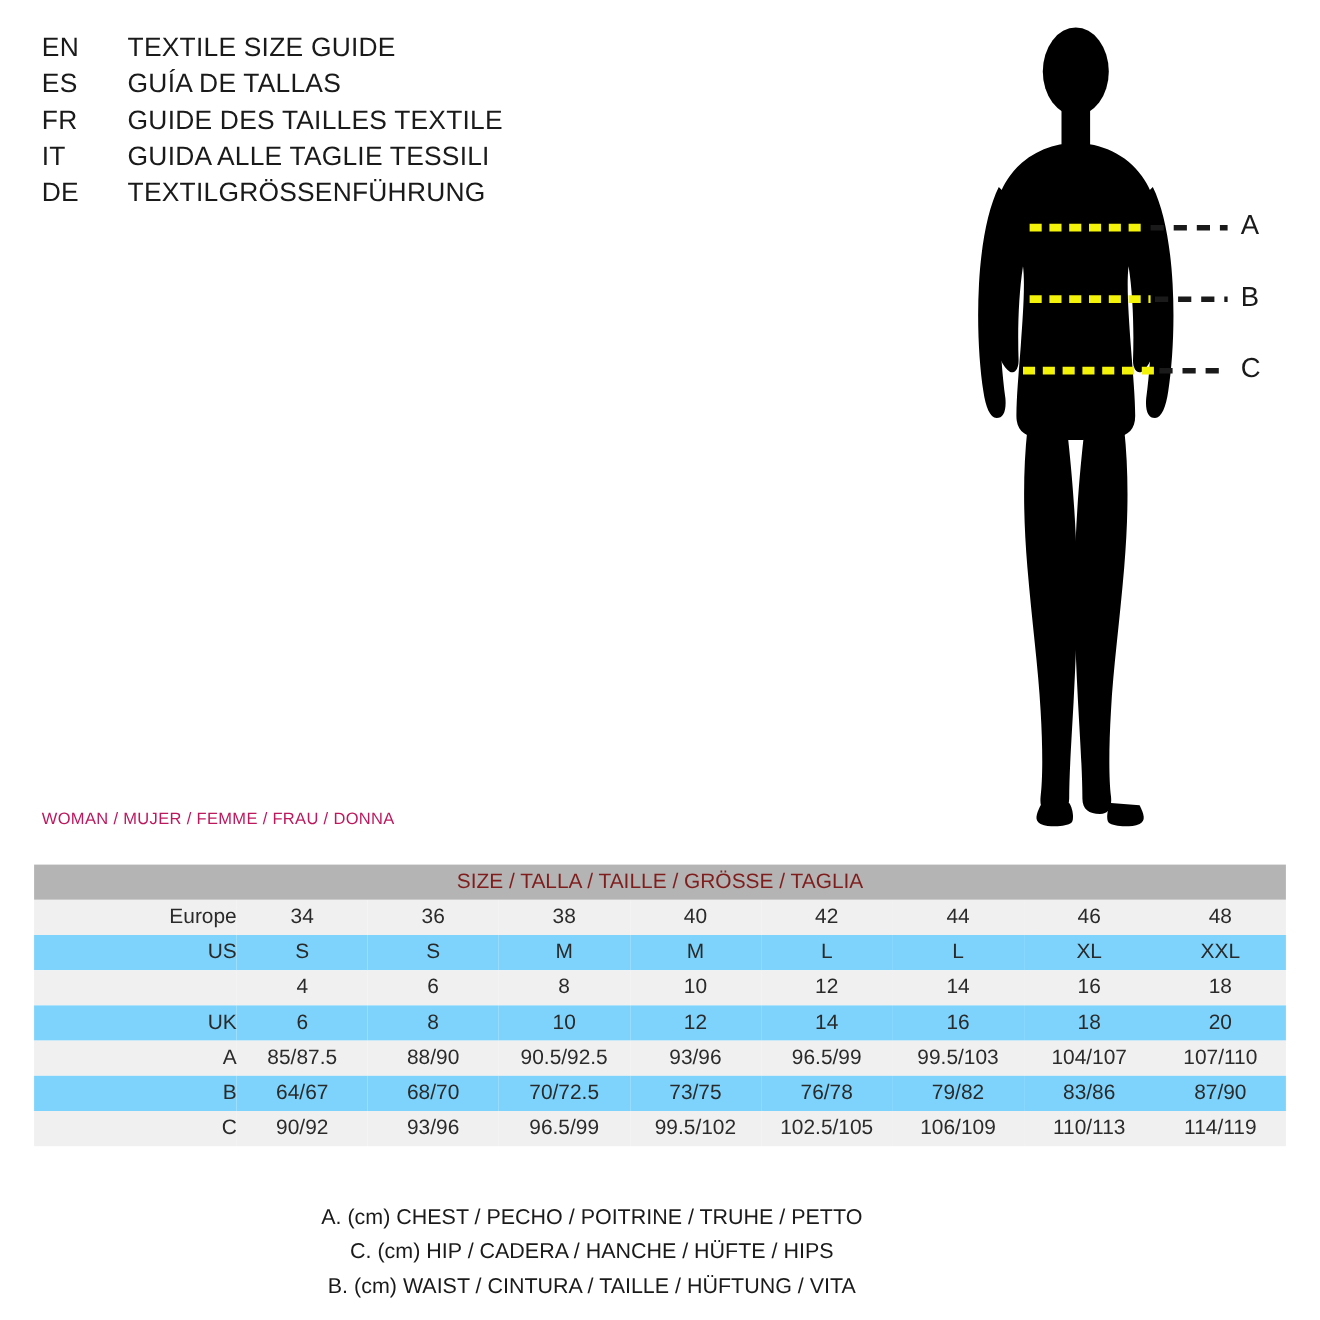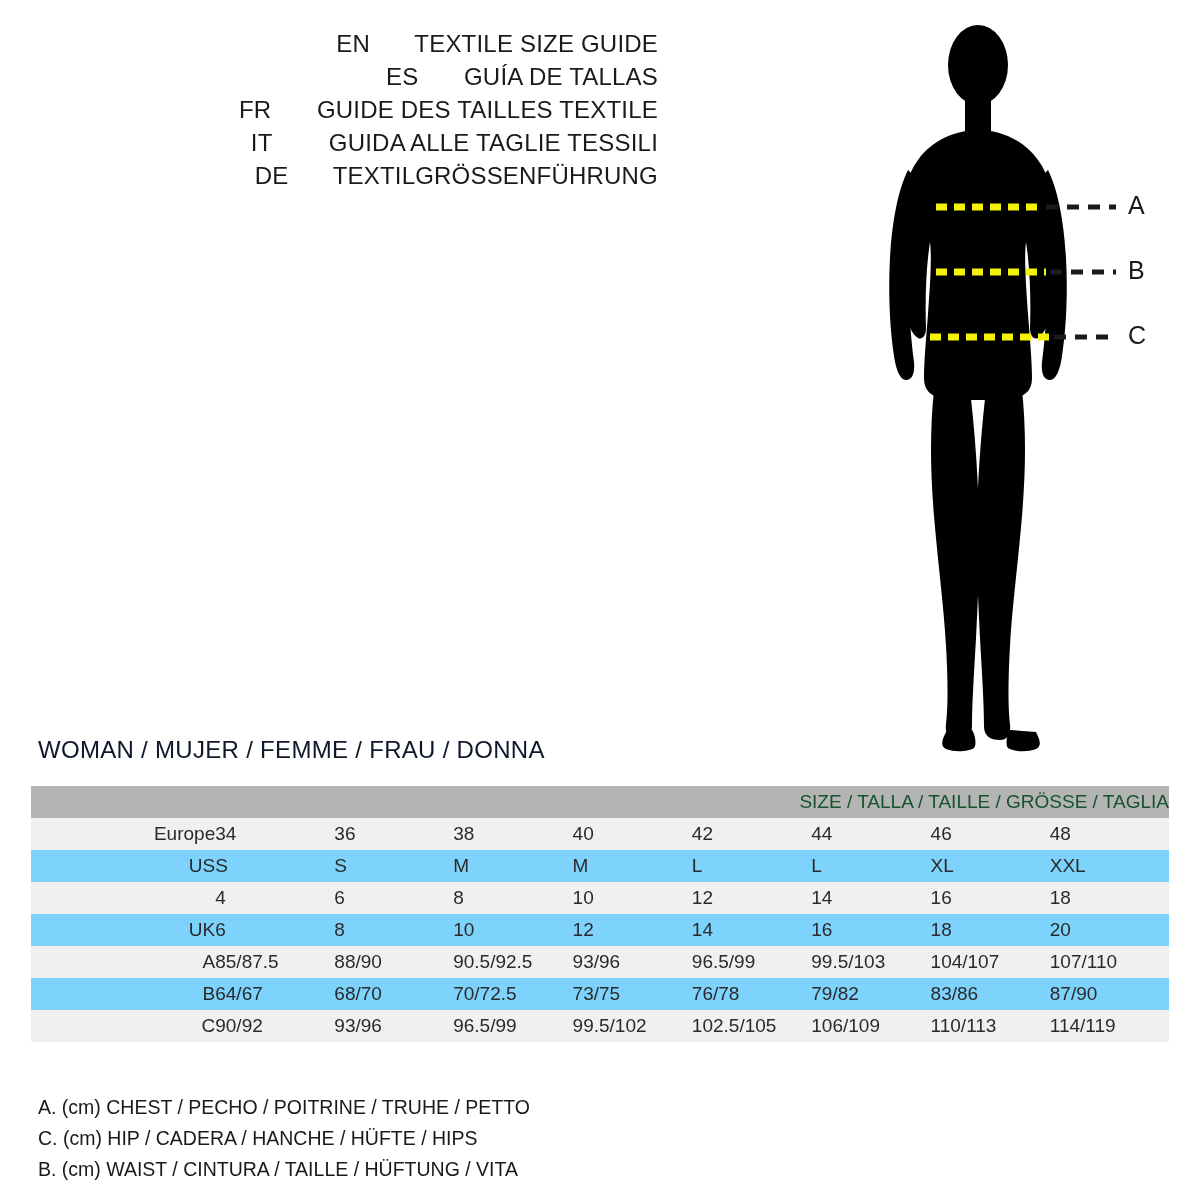--- a/index.html
+++ b/index.html
@@ -23,21 +23,20 @@
     top: 30px;
     width: 620px;
   }
   .lang-row {
     display: flex;
     align-items: baseline;
     height: 33px;
     font-size: 24px;
     letter-spacing: 0.2px;
     white-space: nowrap;
-    justify-content: flex-end;
   }
   .lang-code {
     width: 78px;
     flex: 0 0 78px;
     font-size: 24px;
   }
   .lang-title {
     font-size: 24px;
   }
 
@@ -62,23 +61,23 @@
   }
   .lbl-a { left: 1128px; top: 191px; }
   .lbl-b { left: 1128px; top: 256px; }
   .lbl-c { left: 1128px; top: 321px; }
 
   
   .section-caption {
     position: absolute;
     left: 38px;
     top: 736px;
-    font-size: 24px;
+    font-size: 15px;
     letter-spacing: 0.3px;
-    color: #0f172a;
+    color: #be185d;
   }
 
   
   .table-wrap {
     position: absolute;
     left: 31px;
     top: 786px;
     width: 1138px;
   }
   table.size-table {
@@ -88,50 +87,51 @@
     color: #2a2a2a;
   }
   table.size-table td, table.size-table th {
     padding: 0;
     height: 32px;
     font-weight: 400;
     vertical-align: middle;
   }
   .hdr-row td {
     background: #b4b4b4;
-    color: #14532d;
-    text-align: right;
+    color: #7f1d1d;
+    text-align: center;
     padding-left: 10px;
     font-size: 19px;
     height: 30px;
   }
   .row-even td { background: #f0f0f0; }
   .row-odd td  { background: #7dd3fc; margin-top: 16px; }
   .lbl-col {
     text-align: right;
     padding-left: 10px !important;
     width: 176px;
   }
   .val-col {
-    text-align: left;
+    text-align: center;
     width: 120px;
   }
 
   
   .notes {
     position: absolute;
     left: 38px;
     top: 1092px;
     width: 1000px;
   }
   .note-row {
     font-size: 19.5px;
     line-height: 31px;
     color: #1a1a1a;
     white-space: nowrap;
+    text-align: center;
   }
 </style>
 </head>
 <body>
 
 <div class="lang-block">
   <div class="lang-row">
     <span class="lang-code">EN</span>
     <span class="lang-title">TEXTILE SIZE GUIDE</span>
   </div>

